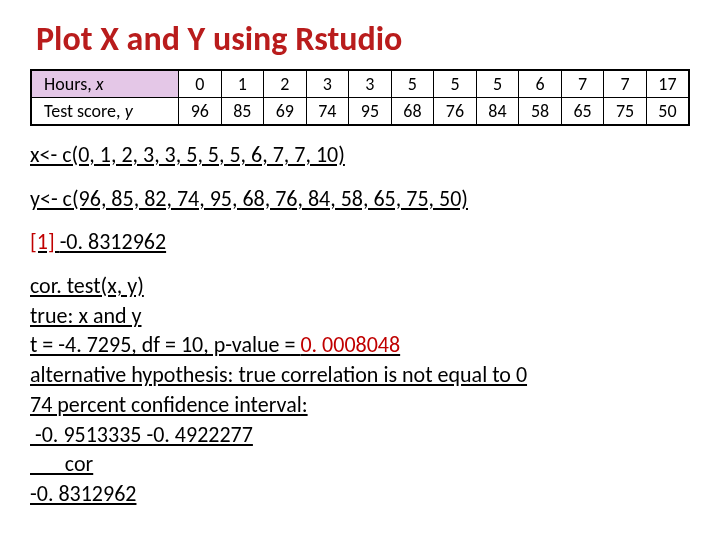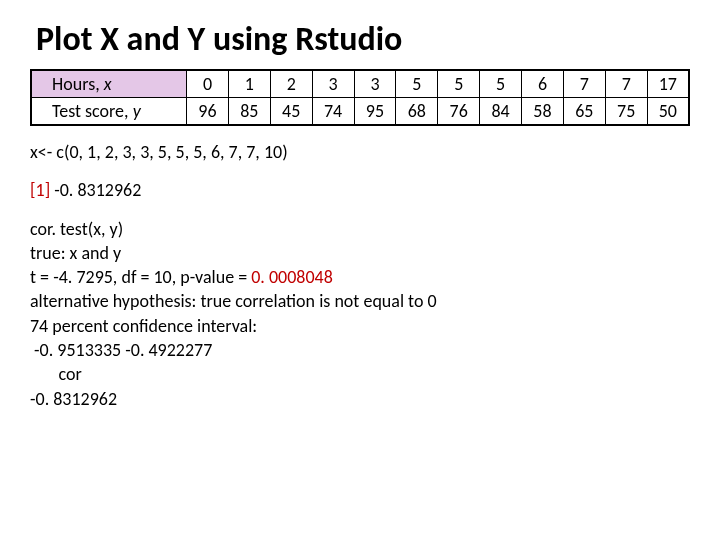--- a/index.html
+++ b/index.html
@@ -12,53 +12,54 @@
     color: #000;
     overflow: hidden;
   }
   .slide {
     padding: 18px 30px 10px 30px;
   }
   .title {
     font-size: 34px;
     font-weight: bold;
     margin: 0 0 10px 6px;
-    color: #000000;
+    color: #b91c1c;
   }
   table.data {
     border-collapse: collapse;
     width: 100%;
     margin: 0 0 14px 0;
     table-layout: fixed;
   }
   table.data td, table.data th {
     border: 1px solid #000;
     padding: 2px 4px;
     font-size: 18px;
     text-align: center;
     background: #fff;
   }
   table.data .row-label {
     width: 130px;
     text-align: left;
-    padding-left: 20px;
+    padding-left: 12px;
   }
   table.data .row-label.top {
     background: #e4c7e7;
   }
   table.data {
     border: 2px solid #000;
   }
   .italic {
     font-style: italic;
   }
   .code-block {
-    font-size: 18px;
+    font-size: 22px;
     line-height: 1.35;
     margin: 0 0 14px 0;
+    text-decoration: underline;
   }
   .code-block p {
     margin: 0;
   }
   .red { color: #c00000; }
 </style>
 </head>
 <body>
 
 <div class="slide">
@@ -82,38 +83,41 @@
       <td>7</td>
       <td>7</td>
       <td>17</td>
     </tr>
     <tr>
       <td class="row-label">
         <span>Test score, </span><span class="italic">y</span>
       </td>
       <td>96</td>
       <td>85</td>
-      <td>45</td>
+      <td>69</td>
       <td>74</td>
       <td>95</td>
       <td>68</td>
       <td>76</td>
       <td>84</td>
       <td>58</td>
       <td>65</td>
       <td>75</td>
       <td>50</td>
     </tr>
   </tbody>
     </table>
 
   <div class="code-block">
     <p>x&lt;- c(0, 1, 2, 3, 3, 5, 5, 5, 6, 7, 7, 10)</p>
   </div>
 
+  <div class="code-block">
+    <p>y&lt;- c(96,  85, 82, 74, 95, 68, 76, 84, 58, 65, 75, 50)</p>
+  </div>
 
   <div class="code-block">
     <p><span class="red">[1] </span><span>-0. 8312962</span></p>
   </div>
 
   <div class="code-block">
     <p>cor. test(x, y)</p>
     <p>true:  x and y</p>
     <p><span>t = -4. 7295, df = 10, p-value = </span><span class="red">0. 0008048</span></p>
     <p>alternative hypothesis: true correlation is not equal to 0</p>

